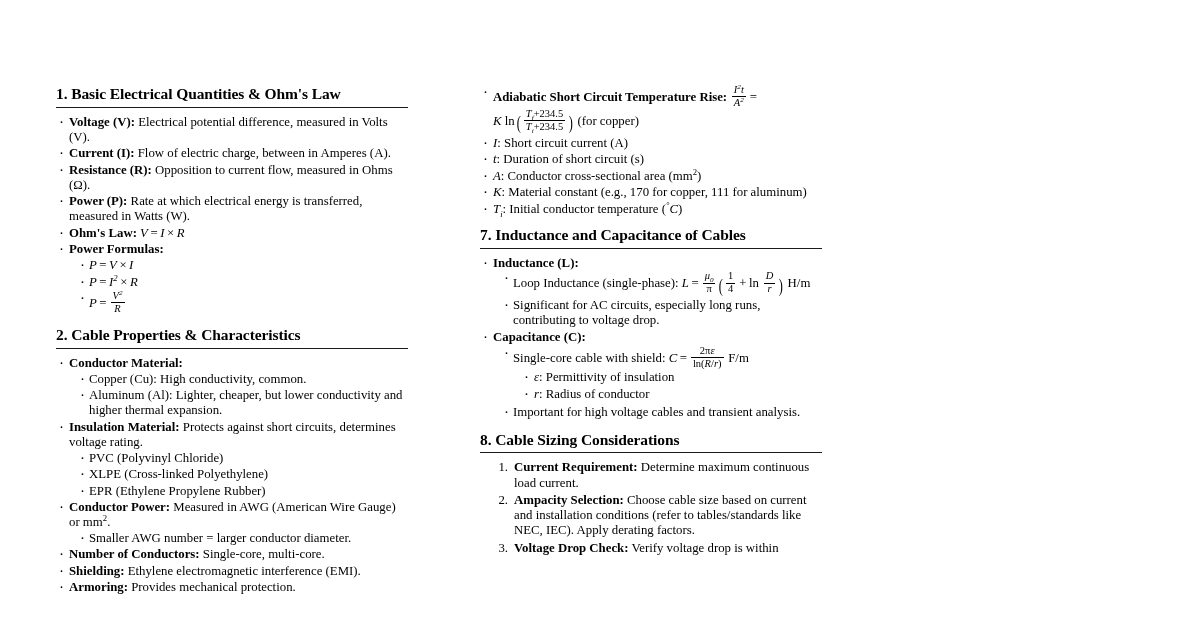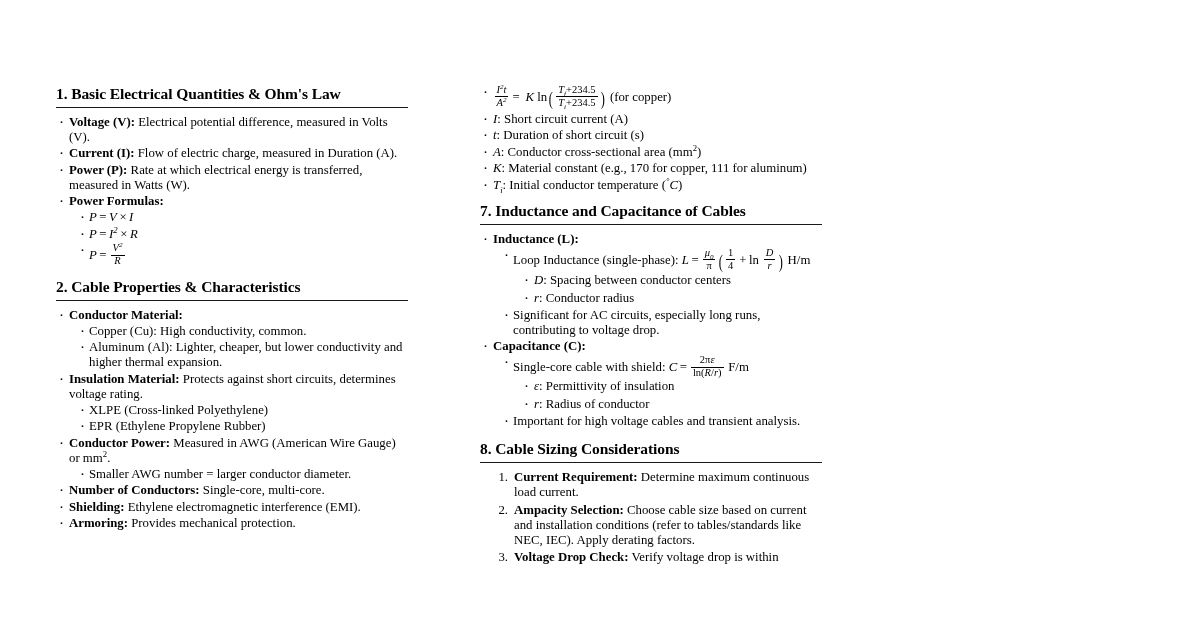--- a/index.html
+++ b/index.html
@@ -207,25 +207,33 @@
       <div class="section">
         <h2 class="section-heading">1. Basic Electrical Quantities &amp; Ohm's Law</h2>
         <hr class="heading-rule">
         <ul class="lvl1">
           <li>
             <b class="lbl">Voltage (V):</b>
             <span>Electrical potential difference, measured in Volts (V).</span>
           </li>
           <li>
             <b class="lbl">Current (I):</b>
-            <span>Flow of electric charge, measured in Duration (A).</span>
+            <span>Flow of electric charge, between in Amperes (A).</span>
+          </li>
+          <li>
+            <b class="lbl">Resistance (R):</b>
+            <span>Opposition to current flow, measured in Ohms (Ω).</span>
           </li>
           <li>
             <b class="lbl">Power (P):</b>
             <span>Rate at which electrical energy is transferred, measured in Watts (W).</span>
+          </li>
+          <li>
+            <b class="lbl">Ohm's Law:</b>
+            <span class="math"><span class="mathi">V</span><span class="op">=</span><span class="mathi">I</span><span class="op">×</span><span class="mathi">R</span></span>
           </li>
           <li>
             <b class="lbl">Power Formulas:</b>
             <ul class="lvl2">
               <li>
                 <span class="math"><span class="mathi">P</span><span class="op">=</span><span class="mathi">V</span><span class="op">×</span><span class="mathi">I</span></span>
               </li>
               <li>
                 <span class="math"><span class="mathi">P</span><span class="op">=</span><span class="mathi">I</span><sup class="exp">2</sup><span class="op">×</span><span class="mathi">R</span></span>
               </li>
@@ -245,20 +253,21 @@
             <b class="lbl">Conductor Material:</b>
             <ul class="lvl2">
               <li>Copper (Cu): High conductivity, common.</li>
               <li>Aluminum (Al): Lighter, cheaper, but lower conductivity and higher thermal expansion.</li>
             </ul>
           </li>
           <li>
             <b class="lbl">Insulation Material:</b>
             <span>Protects against short circuits, determines voltage rating.</span>
             <ul class="lvl2">
+              <li>PVC (Polyvinyl Chloride)</li>
               <li>XLPE (Cross-linked Polyethylene)</li>
               <li>EPR (Ethylene Propylene Rubber)</li>
             </ul>
           </li>
           <li>
             <b class="lbl">Conductor Power:</b>
             <span>Measured in AWG (American Wire Gauge) or mm<sup class="expu">2</sup>.</span>
             <ul class="lvl2">
               <li>Smaller AWG number = larger conductor diameter.</li>
             </ul>
@@ -278,20 +287,21 @@
         </ul>
       </div>
 
     </div>
 
     <div class="col col-right">
 
       <div class="section tight">
         <ul class="lvl1">
           <li>
+            <b class="lbl">Adiabatic Short Circuit Temperature Rise:</b>
             <span class="math"><span class="frac"><span class="num"><span class="mathi">I</span><sup class="exp">2</sup><span class="mathi">t</span></span><span class="den"><span class="mathi">A</span><sup class="exp">2</sup></span></span><span class="op">=</span></span>
             <span class="math"><span class="mathi">K</span>&nbsp;<span class="mathu">ln</span><span class="paren-big">(</span><span class="frac"><span class="num"><span class="mathi">T<sub class="sb">f</sub></span>+234.5</span><span class="den"><span class="mathi">T<sub class="sb">i</sub></span>+234.5</span></span><span class="paren-big">)</span></span>
             <span>(for copper)</span>
           </li>
           <li>
             <span class="mathi">I</span><span>: Short circuit current (A)</span>
           </li>
           <li>
             <span class="mathi">t</span><span>: Duration of short circuit (s)</span>
           </li>
@@ -310,28 +320,20 @@
       <div class="section">
         <h2 class="section-heading">7. Inductance and Capacitance of Cables</h2>
         <hr class="heading-rule">
         <ul class="lvl1">
           <li>
             <b class="lbl">Inductance (L):</b>
             <ul class="lvl2">
               <li>
                 <span>Loop Inductance (single-phase):</span>
                 <span class="math"><span class="mathi">L</span><span class="op">=</span><span class="frac"><span class="num"><span class="mathi">μ<sub class="sb">0</sub></span></span><span class="den"><span class="mathu">π</span></span></span><span class="paren-big">(</span><span class="frac"><span class="num">1</span><span class="den">4</span></span><span class="op">+</span><span class="mathu">ln</span>&nbsp;<span class="frac"><span class="num"><span class="mathi">D</span></span><span class="den"><span class="mathi">r</span></span></span><span class="paren-big">)</span>&nbsp;<span class="mathu">H/m</span></span>
-                <ul class="lvl3">
-                  <li>
-                    <span class="mathi">D</span><span>: Spacing between conductor centers</span>
-                  </li>
-                  <li>
-                    <span class="mathi">r</span><span>: Conductor radius</span>
-                  </li>
-                </ul>
               </li>
               <li>Significant for AC circuits, especially long runs, contributing to voltage drop.</li>
             </ul>
           </li>
           <li>
             <b class="lbl">Capacitance (C):</b>
             <ul class="lvl2">
               <li>
                 <span>Single-core cable with shield:</span>
                 <span class="math"><span class="mathi">C</span><span class="op">=</span><span class="frac"><span class="num">2<span class="mathu">π</span><span class="mathi">ε</span></span><span class="den"><span class="mathu">ln(</span><span class="mathi">R</span><span class="mathu">/</span><span class="mathi">r</span><span class="mathu">)</span></span></span>&nbsp;<span class="mathu">F/m</span></span>

